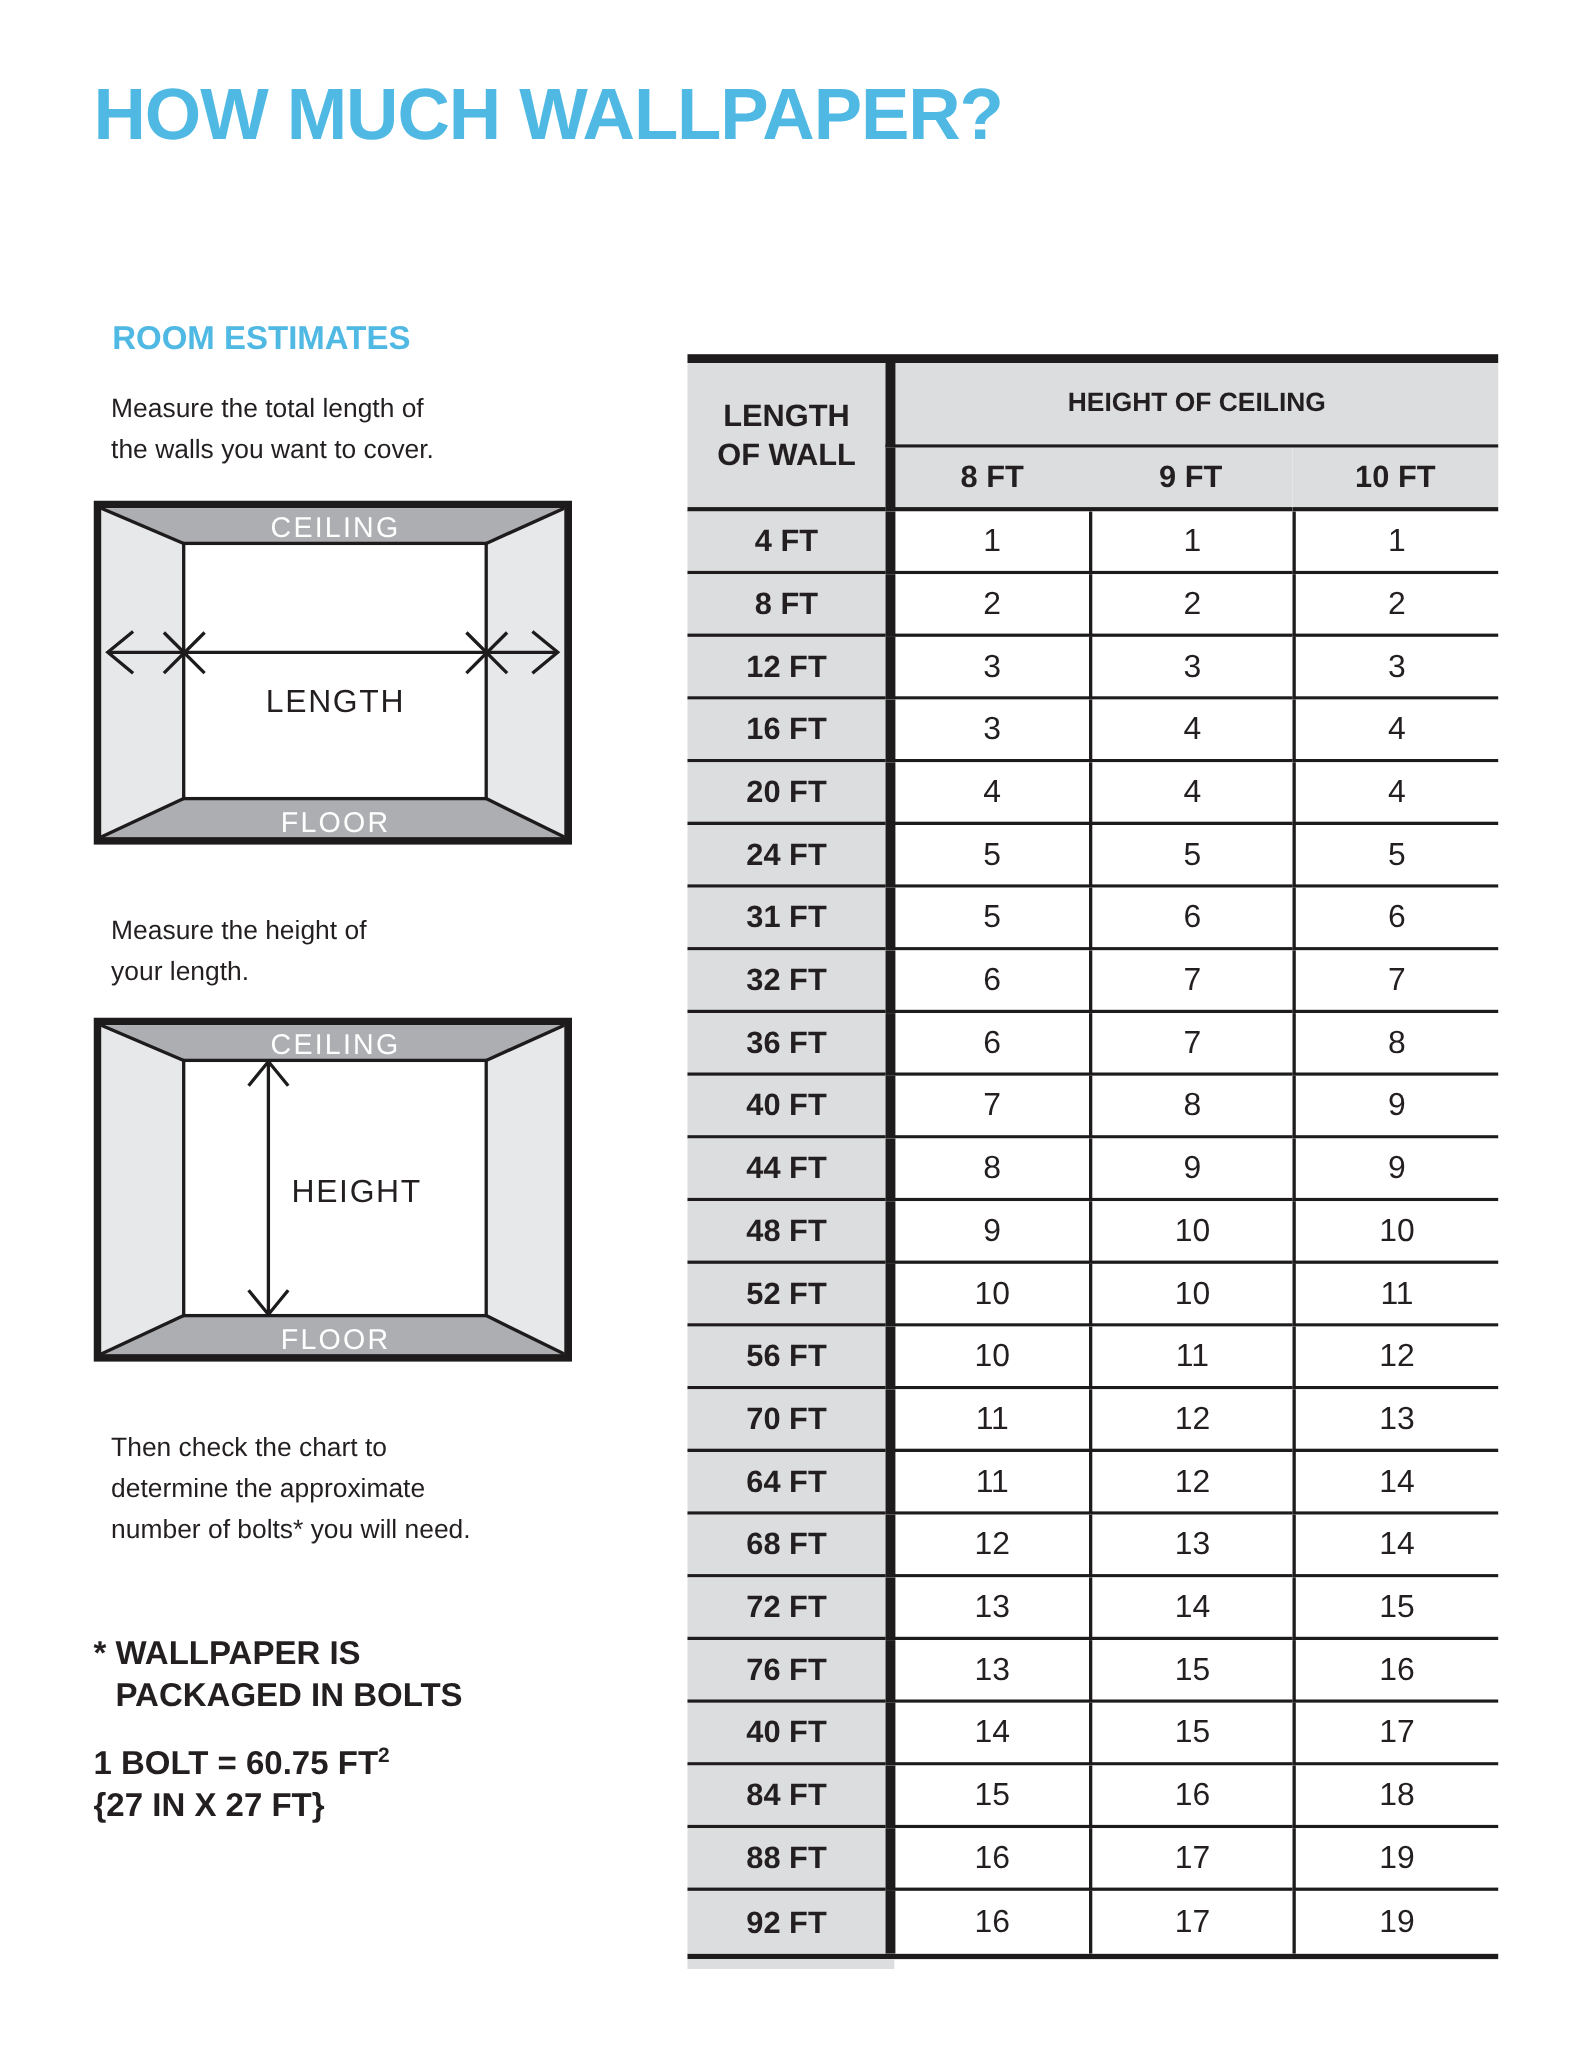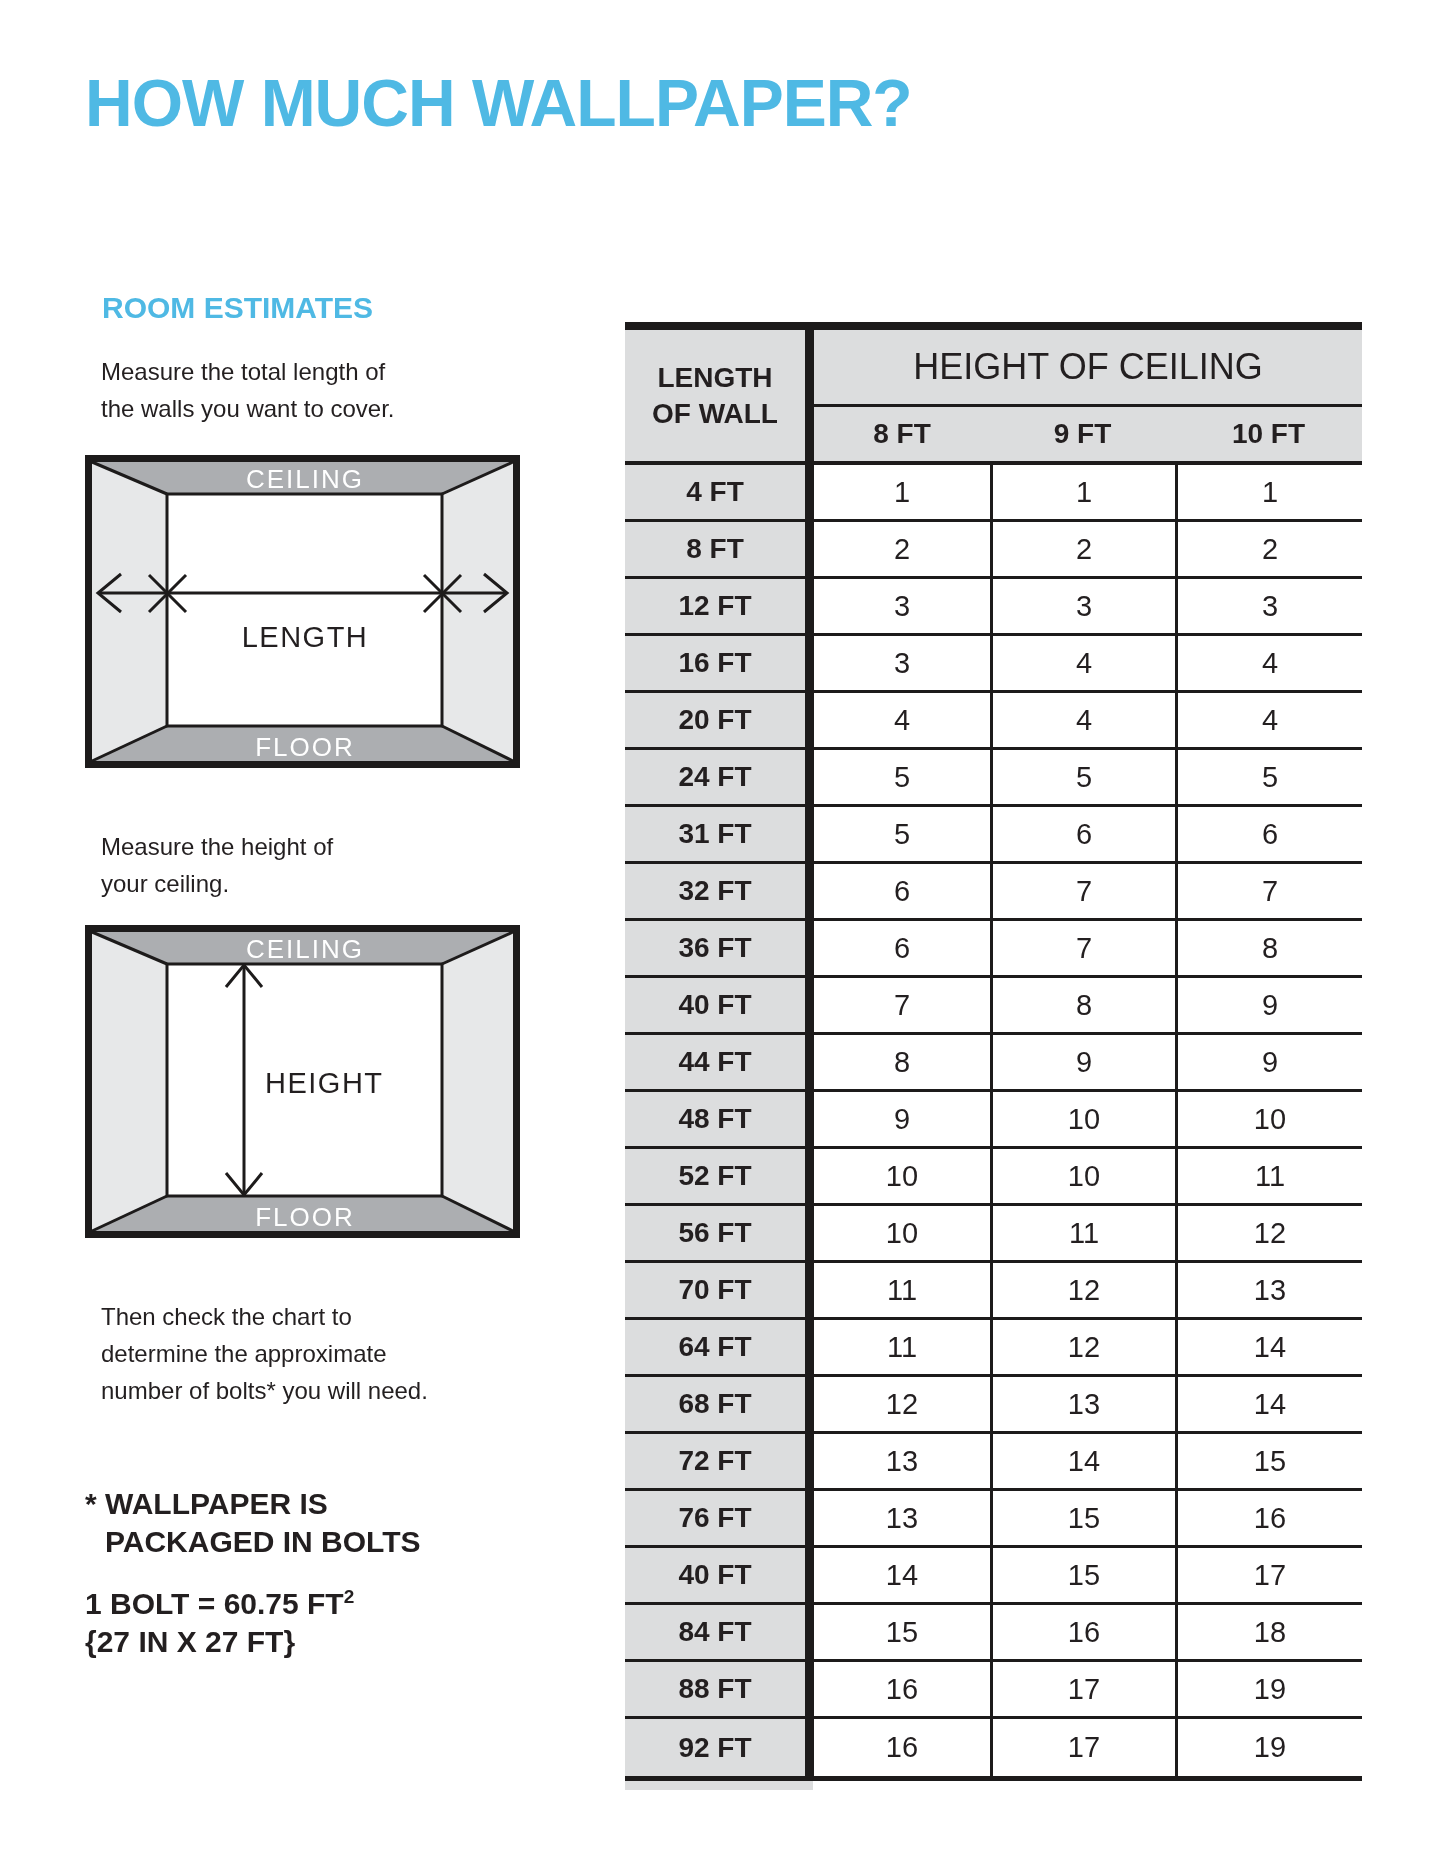--- a/index.html
+++ b/index.html
@@ -59,21 +59,21 @@
   .c{
     box-sizing:border-box;display:flex;align-items:center;justify-content:center;
     font-size:29px;color:var(--ink);border-bottom:3px solid var(--ln);background:#fff;
   }
   .corner{
     grid-column:1;grid-row:1 / span 2;background:var(--cellgray);
     font-weight:bold;font-size:28px;text-align:center;line-height:1.28;
     white-space:pre-line;border-bottom:4px solid var(--ln);
   }
   .grouphdr{
-    grid-column:2 / span 3;background:var(--cellgray);font-weight:normal;font-size:36px;
+    grid-column:2 / span 3;background:var(--cellgray);font-weight:bold;font-size:24px;
     border-left:9px solid var(--ln);border-bottom:3px solid var(--ln);
   }
   .subhdr{
     background:var(--cellgray);font-weight:bold;font-size:28px;
     border-bottom:4px solid var(--ln);
   }
   .subhdr.first{border-left:9px solid var(--ln);}
   .lab{background:var(--cellgray);font-weight:bold;font-size:28px;}
   .val.div{border-left:9px solid var(--ln);}
   .val.sep{border-left:3px solid var(--ln);}
@@ -111,21 +111,21 @@
       <line x1="64" y1="157" x2="101" y2="120"></line>
       <line x1="339" y1="120" x2="376" y2="157"></line>
       <line x1="339" y1="157" x2="376" y2="120"></line>
     </g>
     <text class="surface-label" x="220" y="33" text-anchor="middle">CEILING</text>
     <text class="surface-label" x="220" y="301" text-anchor="middle">FLOOR</text>
     <text class="measure-label" x="220" y="192" text-anchor="middle">LENGTH</text>
   </svg>
 
   <p class="abs body-text step2">Measure the height of
-your ceiling.</p>
+your length.</p>
 
   <svg class="abs dgm dgm2" width="435" height="313" viewBox="0 0 435 313">
     <rect x="3.5" y="3.5" width="428" height="306" fill="var(--wallgray)" stroke="var(--ln)" stroke-width="7"></rect>
     <polygon points="7,7 428,7 357,39 82,39" fill="var(--ceilgray)"></polygon>
     <polygon points="7,306 428,306 357,271 82,271" fill="var(--ceilgray)"></polygon>
     <rect x="82" y="39" width="275" height="232" fill="#ffffff" stroke="var(--ln)" stroke-width="3"></rect>
     <g stroke="var(--ln)" stroke-width="3">
       <line x1="7" y1="7" x2="82" y2="39"></line>
       <line x1="428" y1="7" x2="357" y2="39"></line>
       <line x1="7" y1="306" x2="82" y2="271"></line>

